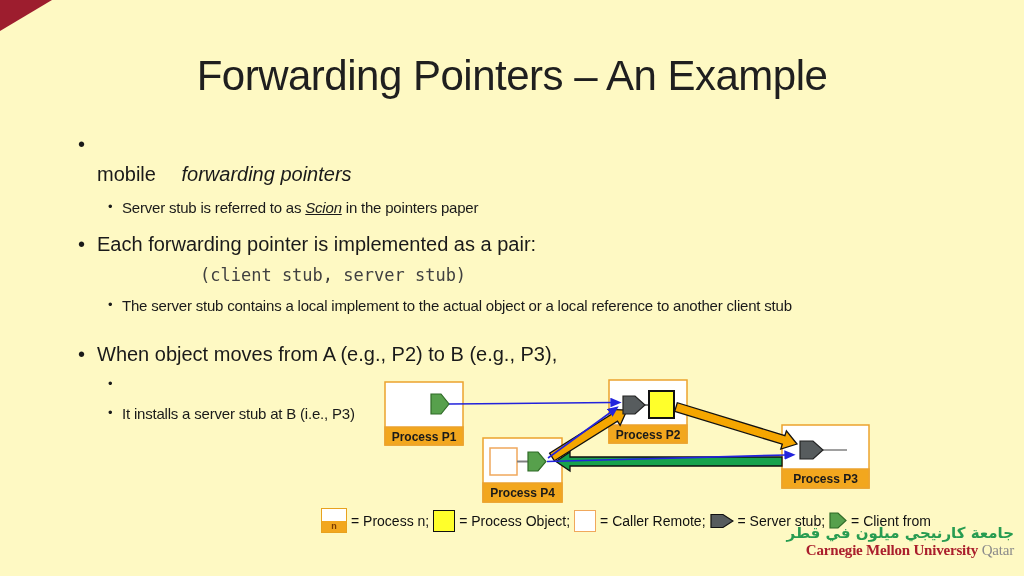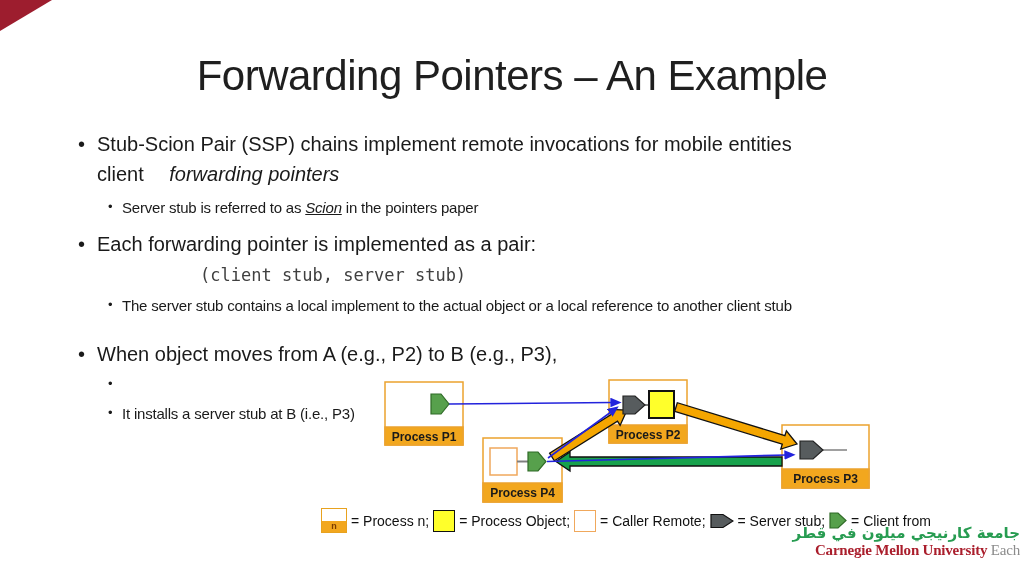--- a/index.html
+++ b/index.html
@@ -1,17 +1,17 @@
 <!DOCTYPE html>
 <html><head>
 <meta charset="utf-8">
 <style>
   html,body{margin:0;padding:0;background:#888;}
   .slide{
-    position:relative;width:1024px;height:576px;background:#ffffff;
+    position:relative;width:1024px;height:576px;background:#fef9c3;
     font-family:"Liberation Sans", sans-serif;color:#1a1a1a;overflow:hidden;
   }
   .corner-tri{
     position:absolute;left:0;top:0;width:52px;height:31px;background:#9d1d2e;
     clip-path:polygon(0 0,100% 0,0 100%);
   }
   .title{
     position:absolute;top:52px;left:0;width:1024px;text-align:center;
     font-size:42px;font-weight:400;letter-spacing:-0.5px;color:#1f1f1f;white-space:nowrap;
   }
@@ -27,42 +27,42 @@
   .legend{
     position:absolute;left:321px;top:507px;height:27px;display:flex;align-items:center;gap:3px;
     font-size:14px;white-space:nowrap;color:#111;
   }
   .legend .txt{padding:0 1px;}
   .lg-proc{width:24px;height:23px;border:1.5px solid #e8a21f;display:flex;flex-direction:column;}
   .lg-proc .top{flex:1;background:#fff;}
   .lg-proc .band{height:11px;background:#f2a71e;font-size:9px;font-weight:bold;color:#7a3b00;text-align:center;line-height:11px;}
   .lg-yellow{width:20px;height:20px;background:#ffff2b;border:1.6px solid #111;}
   .lg-caller{width:20px;height:20px;background:#fff;border:1.6px solid #f0a85c;}
-  .footer{position:absolute;right:4px;top:526px;text-align:right;line-height:1;}
+  .footer{position:absolute;right:10px;top:526px;text-align:right;line-height:1;}
   .footer .arabic{
     font-family:"DejaVu Sans",sans-serif;direction:rtl;unicode-bidi:bidi-override;
     font-size:15px;font-weight:bold;color:#279c51;letter-spacing:1px;margin-bottom:2px;
   }
   .footer .cmu-line{font-family:"Liberation Serif",serif;font-size:15px;letter-spacing:-0.2px;}
   .footer .cmu{color:#aa1e2c;font-weight:bold;text-align:right;}
   .footer .qatar{color:#8b8b8b;}
 </style>
 </head>
 <body>
 
 <div class="slide">
 
   <div class="corner-tri"></div>
 
   <div class="title">Forwarding Pointers – An Example</div>
 
   <div class="tb b-main" style="left:78px;top:129px;width:880px;">
     <span class="bullet">•</span>
-    <span>Stub-Scion Pair (SSP) chains implement remote invocations for mobile entities</span><br>
-    <span>client </span><span class="it">forwarding pointers</span>
+    <br>
+    <span>mobile </span><span class="it">forwarding pointers</span>
   </div>
 
   <div class="tb b-sub" style="left:108px;top:198px;width:800px;">
     <span class="bullet">•</span>
     <span>Server stub is referred to as </span><span class="it-u">Scion</span><span> in the pointers paper</span>
   </div>
 
   <div class="tb b-main" style="left:78px;top:229px;width:880px;">
     <span class="bullet">•</span>
     <span>Each forwarding pointer is implemented as a pair:</span>
@@ -157,17 +157,17 @@
     <svg width="18" height="17">
       <polygon points="1,1 9,1 17,8.5 9,16 1,16" fill="#57a04c" stroke="#2f6b27" stroke-width="1.2"></polygon>
     </svg>
     <span class="txt">= Client from</span>
   </div>
 
   <div class="footer">
     <div class="arabic">جامعة كارنيجي ميلون في قطر</div>
     <div class="cmu-line">
       <span class="cmu">Carnegie Mellon University</span>
-      <span class="qatar">Each</span>
+      <span class="qatar">Qatar</span>
     </div>
   </div>
 
 </div>
 
 </body></html>

